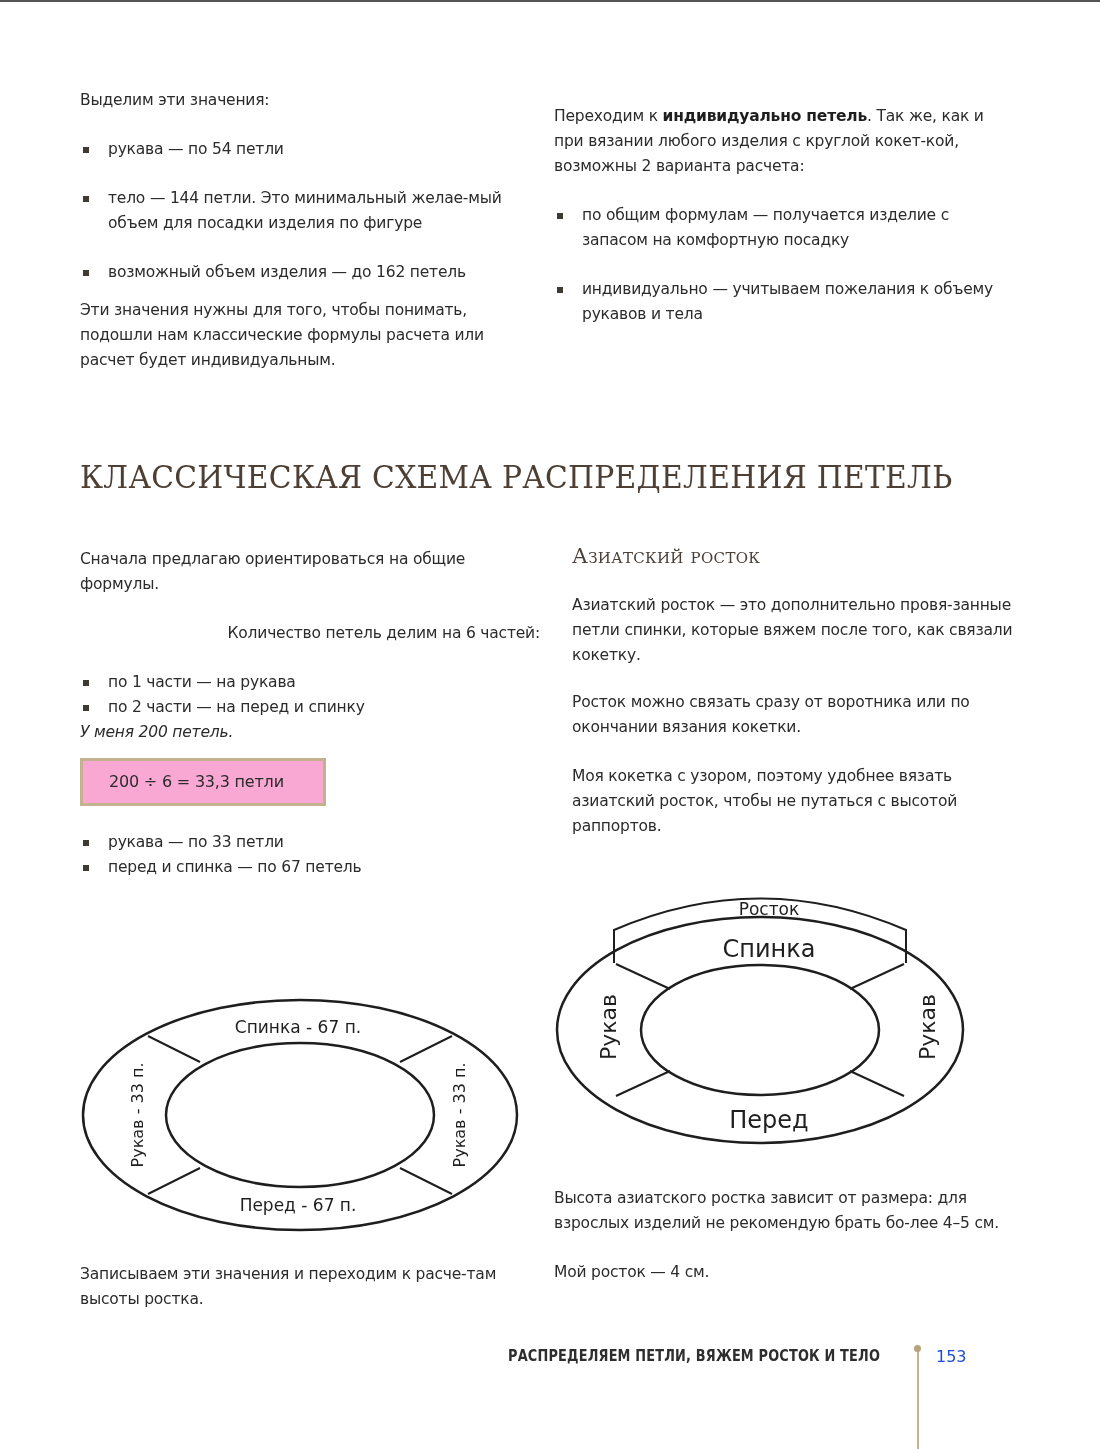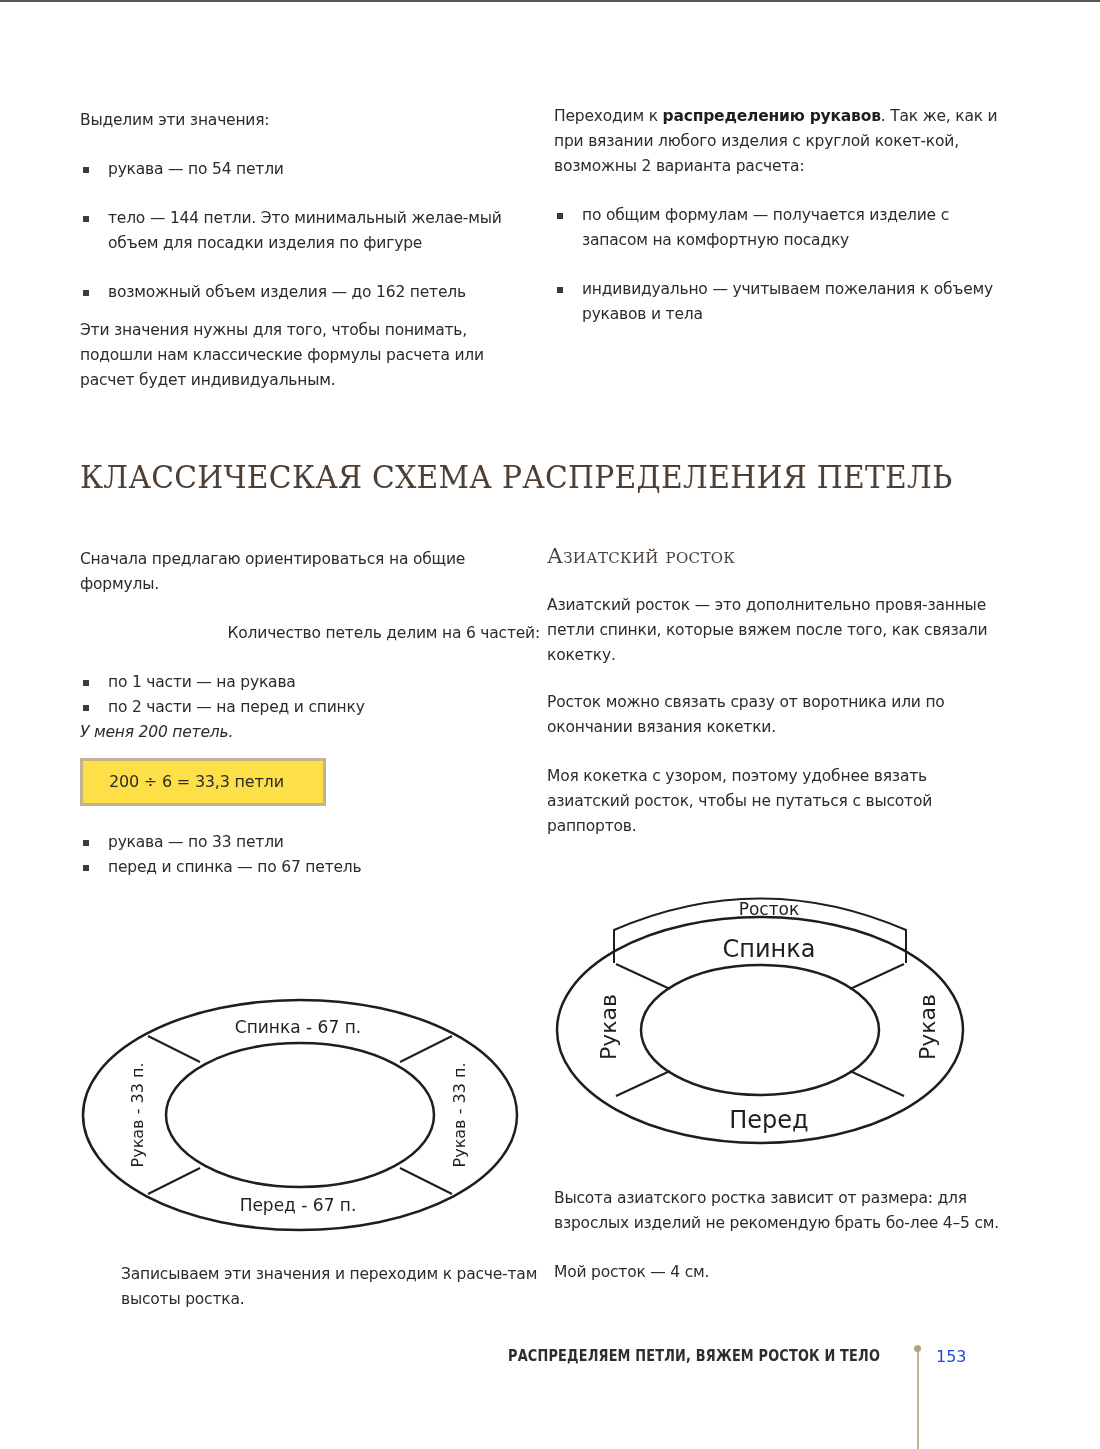--- a/index.html
+++ b/index.html
@@ -10,47 +10,47 @@
   .col p { margin:0; }
   .bullets { list-style:none; margin:0; padding:0; }
   .bullets li { position:relative; padding-left:28px; }
   .bullets li::before { content:""; position:absolute; left:3px; top:10px; width:6px; height:6px; background:#3f3a34; }
   .gap-l { height:24px; }
   b { font-weight:bold; color:#1e1e1e; }
   .section-title { position:absolute; left:80px; top:458px; font-family:"DejaVu Serif", serif;
                    font-size:32px; letter-spacing:0.3px; color:#4d3f33; white-space:nowrap;
                    transform:scaleX(0.93); transform-origin:left center; }
   .subhead { font-family:"DejaVu Serif", serif; font-size:21px; color:#4a4038; letter-spacing:0.3px; font-variant:small-caps; }
-  .formula-box { display:inline-block; margin:0; padding:9px 26px; background:#fde047;
+  .formula-box { display:inline-block; margin:0; padding:9px 26px; background:#f9a8d4;
                  border:3px solid #c3b28f; font-size:16px; line-height:24px; width:188px; }
   .footer-title { position:absolute; left:508px; top:1347px; font-size:15px; font-weight:bold;
                   color:#2e2e2e; letter-spacing:0.2px; transform:scaleX(0.86); transform-origin:left center; white-space:nowrap; }
   .footer-line { position:absolute; left:917px; top:1350px; width:2px; height:99px; background:#c3b28f; }
   .footer-dot { position:absolute; left:914px; top:1345px; width:7px; height:7px; border-radius:50%; background:#b8a27b; }
   .page-num { position:absolute; left:936px; top:1347px; font-size:16px; color:#1d4ed8; }
   svg text { font-family:"DejaVu Sans", sans-serif; fill:#1f1f1f; }
 </style>
 </head>
 <body>
 
 <div class="topbar"></div>
 
-<div class="col" style="left:80px; top:108px;">
+<div class="col" style="left:80px; top:88px;">
   <p>Выделим эти значения:</p>
   <div class="gap-l"></div>
   <ul class="bullets">
     <li>рукава — по 54 петли</li>
     <li style="margin-top:24px;">тело — 144 петли. Это минимальный желае-мый объем для посадки изделия по фигуре</li>
     <li style="margin-top:24px;">возможный объем изделия — до 162 петель</li>
   </ul>
   <p style="margin-top:13px;">Эти значения нужны для того, чтобы понимать, подошли нам классические формулы расчета или расчет будет индивидуальным.</p>
 </div>
 
 <div class="col" style="left:554px; top:104px; width:445px;">
-  <p><span>Переходим к </span><b>распределению рукавов</b><span>. Так же, как и при вязании любого изделия с круглой кокет-кой, возможны 2 варианта расчета:</span></p>
+  <p><span>Переходим к </span><b>индивидуально петель</b><span>. Так же, как и при вязании любого изделия с круглой кокет-кой, возможны 2 варианта расчета:</span></p>
   <div class="gap-l"></div>
   <ul class="bullets">
     <li>по общим формулам — получается изделие с запасом на комфортную посадку</li>
     <li style="margin-top:24px;">индивидуально — учитываем пожелания к объему рукавов и тела</li>
   </ul>
 </div>
 
 <div class="section-title">КЛАССИЧЕСКАЯ СХЕМА РАСПРЕДЕЛЕНИЯ ПЕТЕЛЬ</div>
 
 <div class="col" style="left:80px; top:547px;">
@@ -74,25 +74,25 @@
   <line x1="68" y1="41" x2="120" y2="67" stroke="#1e1e1e" stroke-width="2"></line>
   <line x1="372" y1="41" x2="320" y2="67" stroke="#1e1e1e" stroke-width="2"></line>
   <line x1="68" y1="199" x2="120" y2="173" stroke="#1e1e1e" stroke-width="2"></line>
   <line x1="372" y1="199" x2="320" y2="173" stroke="#1e1e1e" stroke-width="2"></line>
   <text x="218" y="38" text-anchor="middle" font-size="17">Спинка - 67 п.</text>
   <text x="218" y="216" text-anchor="middle" font-size="17">Перед - 67 п.</text>
   <text x="0" y="0" text-anchor="middle" font-size="16" transform="translate(63,120) rotate(-90)">Рукав - 33 п.</text>
   <text x="0" y="0" text-anchor="middle" font-size="16" transform="translate(385,120) rotate(-90)">Рукав - 33 п.</text>
 </svg>
 
-<div class="col" style="left:80px; top:1262px;margin-left:41px;">
+<div class="col" style="left:80px; top:1262px;">
   <p>Записываем эти значения и переходим к расче-там высоты ростка.</p>
 </div>
 
-<div class="col" style="left:547px; top:544px; width:445px;">
+<div class="col" style="left:572px; top:544px; width:445px;">
   <div class="subhead">Азиатский росток</div>
   <p style="margin-top:24px;">Азиатский росток — это дополнительно провя-занные петли спинки, которые вяжем после того, как связали кокетку.</p>
   <p style="margin-top:22px;">Росток можно связать сразу от воротника или по окончании вязания кокетки.</p>
   <p style="margin-top:24px;">Моя кокетка с узором, поэтому удобнее вязать азиатский росток, чтобы не путаться с высотой раппортов.</p>
 </div>
 
 <svg style="position:absolute; left:555px; top:885px;" width="430" height="265" viewBox="0 0 430 265">
   <path d="M59 78 L59 45 Q 205 -18 351 45 L351 78" fill="none" stroke="#1e1e1e" stroke-width="2"></path>
   <ellipse cx="205" cy="145" rx="203" ry="113" fill="none" stroke="#1e1e1e" stroke-width="2.5"></ellipse>
   <ellipse cx="205" cy="145" rx="119" ry="65" fill="none" stroke="#1e1e1e" stroke-width="2.5"></ellipse>

